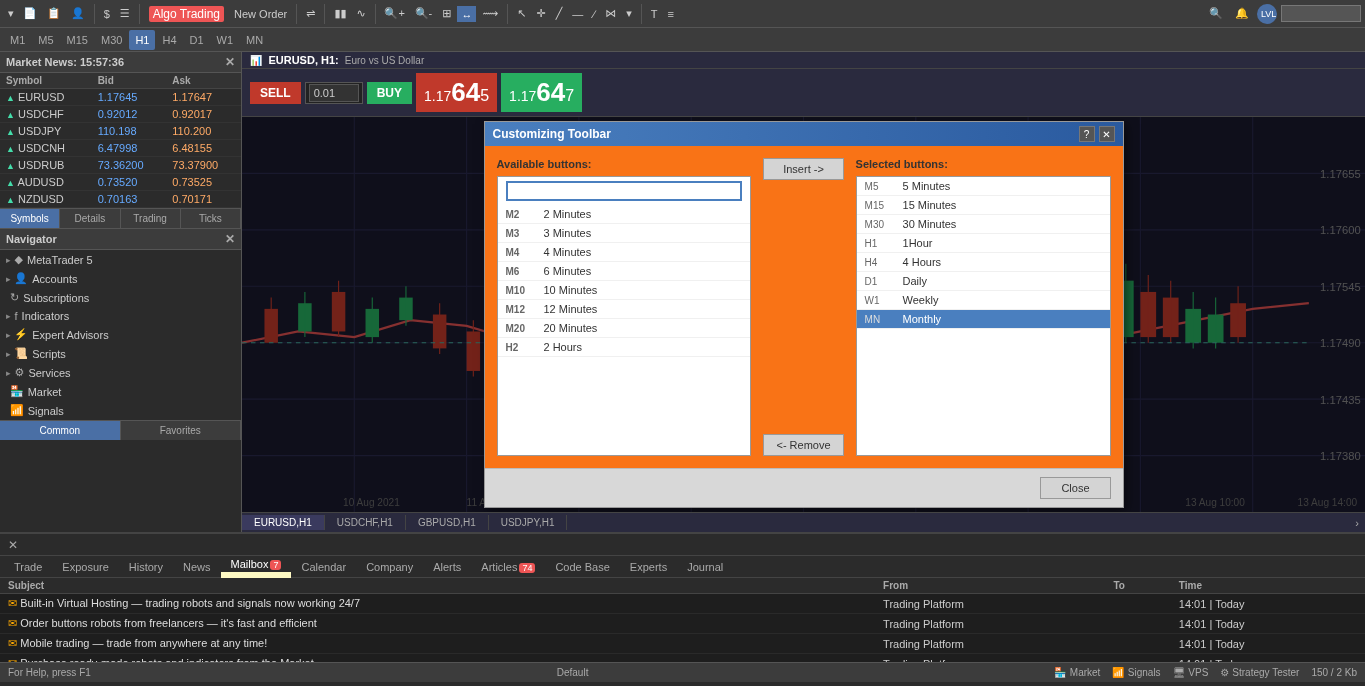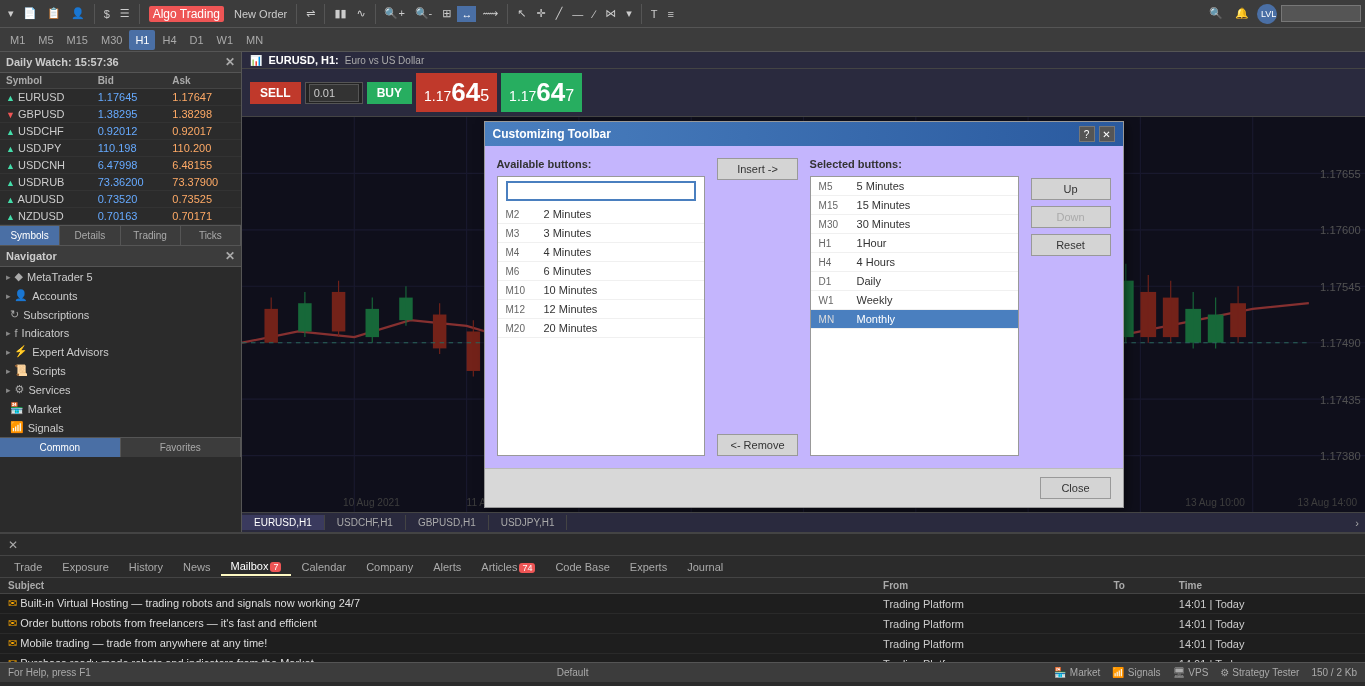--- a/index.html
+++ b/index.html
@@ -247,21 +247,21 @@
       padding: 0 4px;
     }
     .bottom-tab {
       padding: 2px 10px;
       cursor: pointer;
       font-size: 11px;
       color: #aaa;
       border: none;
       background: none;
     }
-    .bottom-tab.active { color: #fff; border-bottom: 2px solid #fef9c3; }
+    .bottom-tab.active { color: #fff; border-bottom: 6px solid #fef9c3; }
     .bottom-tab-badge {
       background: #e55;
       color: #fff;
       font-size: 9px;
       padding: 0 3px;
       border-radius: 3px;
       margin-left: 2px;
     }
 
     .messages-area {
@@ -359,21 +359,21 @@
       cursor: pointer;
       font-size: 10px;
       display: flex;
       align-items: center;
       justify-content: center;
     }
     .modal-body {
       padding: 12px;
       display: flex;
       gap: 12px;
-      background: #c4b5fd;
+      background: #f97316;
     }
     .modal-section {
       flex: 1;
     }
     .modal-section-title {
       font-size: 11px;
       font-weight: bold;
       color: #333;
       margin-bottom: 6px;
     }
@@ -391,20 +391,21 @@
       cursor: pointer;
       display: flex;
       align-items: center;
       gap: 8px;
       border-bottom: 1px solid #f0f0f0;
     }
     .modal-list-item .item-code {
       color: #666;
       min-width: 30px;
       font-size: 10px;
+      font-weight: bold;
     }
     .modal-center-btns {
       display: flex;
       flex-direction: column;
       justify-content: space-between;
       gap: 8px;
     }
     .modal-action-btn {
       background: #d4d4d4;
       border: 1px solid #999;
@@ -530,48 +531,40 @@
   <button class="tf-btn">W1</button>
   <button class="tf-btn">MN</button>
 </div>
 
 <div class="content-area">
 
   <div class="left-panel">
 
     <div class="market-watch">
       <div class="panel-header">
-        <span>Daily Watch: 15:57:36</span>
+        <span>Market News: 15:57:36</span>
         <span class="panel-header-close">✕</span>
       </div>
       <div style="position:relative;">
         <table class="market-watch-table">
           <thead>
             <tr>
               <th>Symbol</th>
               <th>Bid</th>
               <th>Ask</th>
             </tr>
           </thead>
           <tbody id="market-watch-body">
           <tr>
       <td>
         <span style="color:#4da;font-size:9px;">▲</span>
         <span class="symbol-name">EURUSD</span>
       </td>
       <td class="bid-col">1.17645</td>
       <td class="ask-col">1.17647</td>
-    </tr>
-              <tr>
-      <td>
-        <span style="color:#e55;font-size:9px;">▼</span>
-        <span class="symbol-name">GBPUSD</span>
-      </td>
-      <td class="bid-col">1.38295</td>
-      <td class="ask-col">1.38298</td>
     </tr>
               <tr>
       <td>
         <span style="color:#4da;font-size:9px;">▲</span>
         <span class="symbol-name">USDCHF</span>
       </td>
       <td class="bid-col">0.92012</td>
       <td class="ask-col">0.92017</td>
     </tr>
               <tr>
@@ -847,20 +840,24 @@
                       <span>10 Minutes</span>
                     </div>
                     <div class="modal-list-item">
                       <span class="item-code">M12</span>
                       <span>12 Minutes</span>
                     </div>
                     <div class="modal-list-item">
                       <span class="item-code">M20</span>
                       <span>20 Minutes</span>
                     </div>
+                    <div class="modal-list-item">
+                      <span class="item-code">H2</span>
+                      <span>2 Hours</span>
+                    </div>
                   </div>
               </div>
             </div>
 
             <div class="modal-center-btns">
               <button class="modal-action-btn">Insert -&gt;</button>
               <button class="modal-action-btn">&lt;- Remove</button>
             </div>
 
             <div class="modal-section">
@@ -896,25 +893,20 @@
                       <span>Weekly</span>
                     </div>
                     <div class="selected-list-item active">
                       <span class="item-code">MN</span>
                       <span>Monthly</span>
                     </div>
                   </div>
               </div>
             </div>
 
-            <div class="modal-right-btns">
-              <button class="modal-action-btn">Up</button>
-              <button class="modal-action-btn" style="color:#aaa;">Down</button>
-              <button class="modal-action-btn">Reset</button>
-            </div>
           </div>
           <div class="modal-footer">
             <button class="close-btn">Close</button>
           </div>
         </div>
       </div>
     </div>
 
     <div class="chart-tabs">
       <div class="chart-tab active">EURUSD,H1</div>

